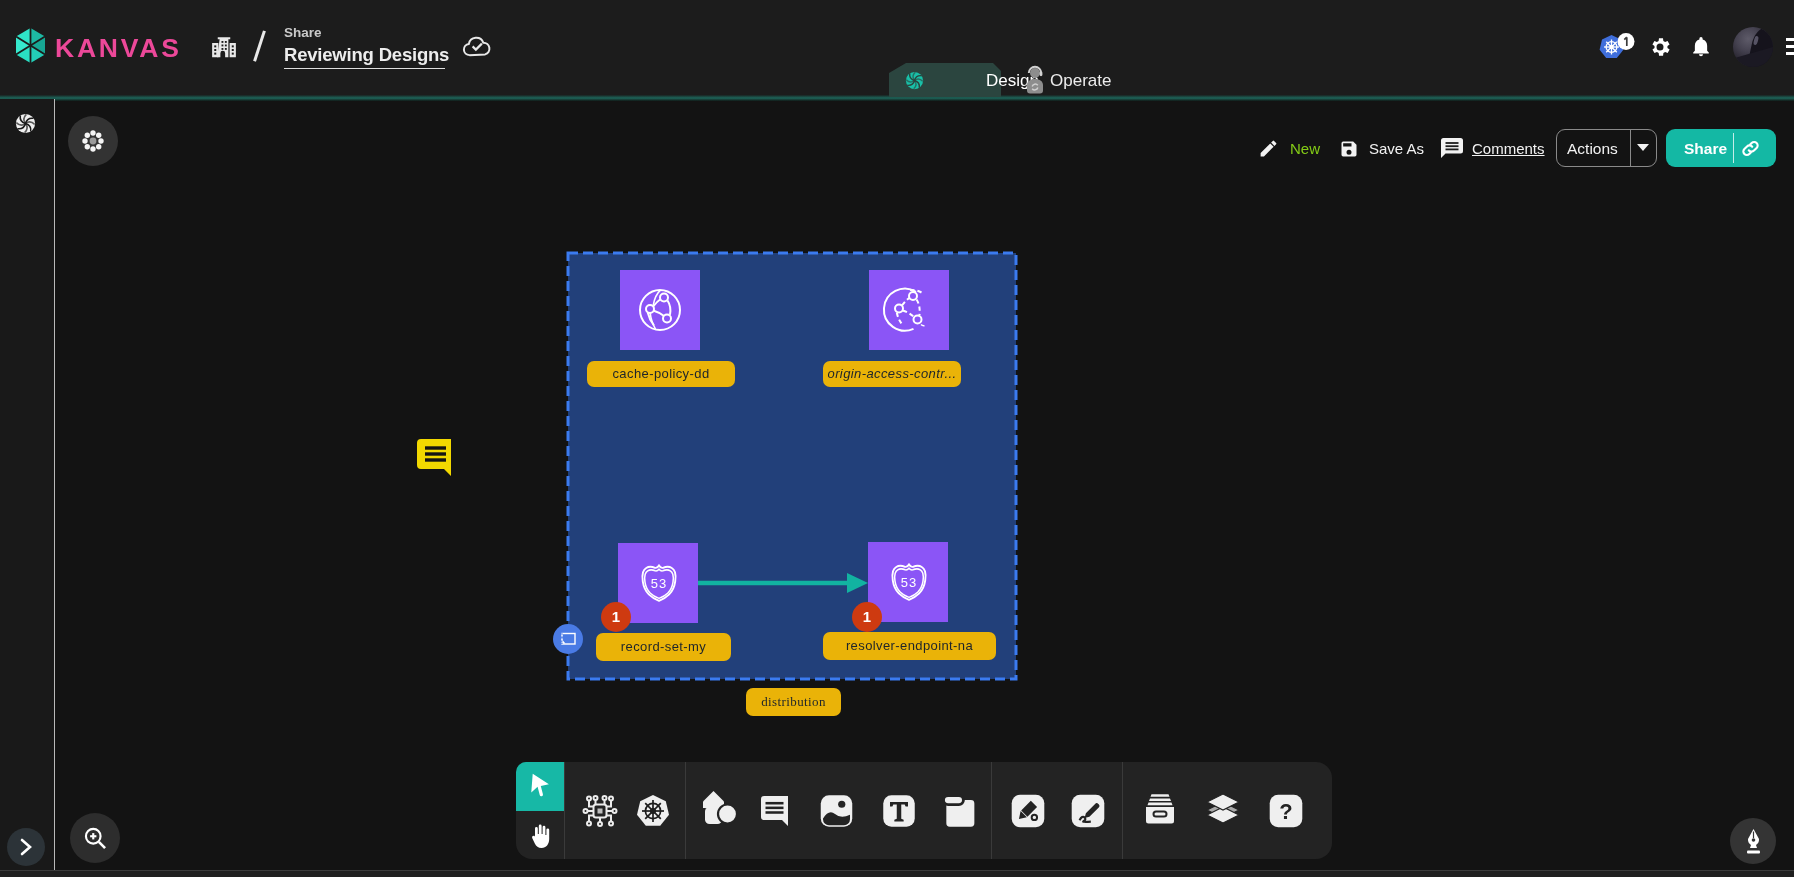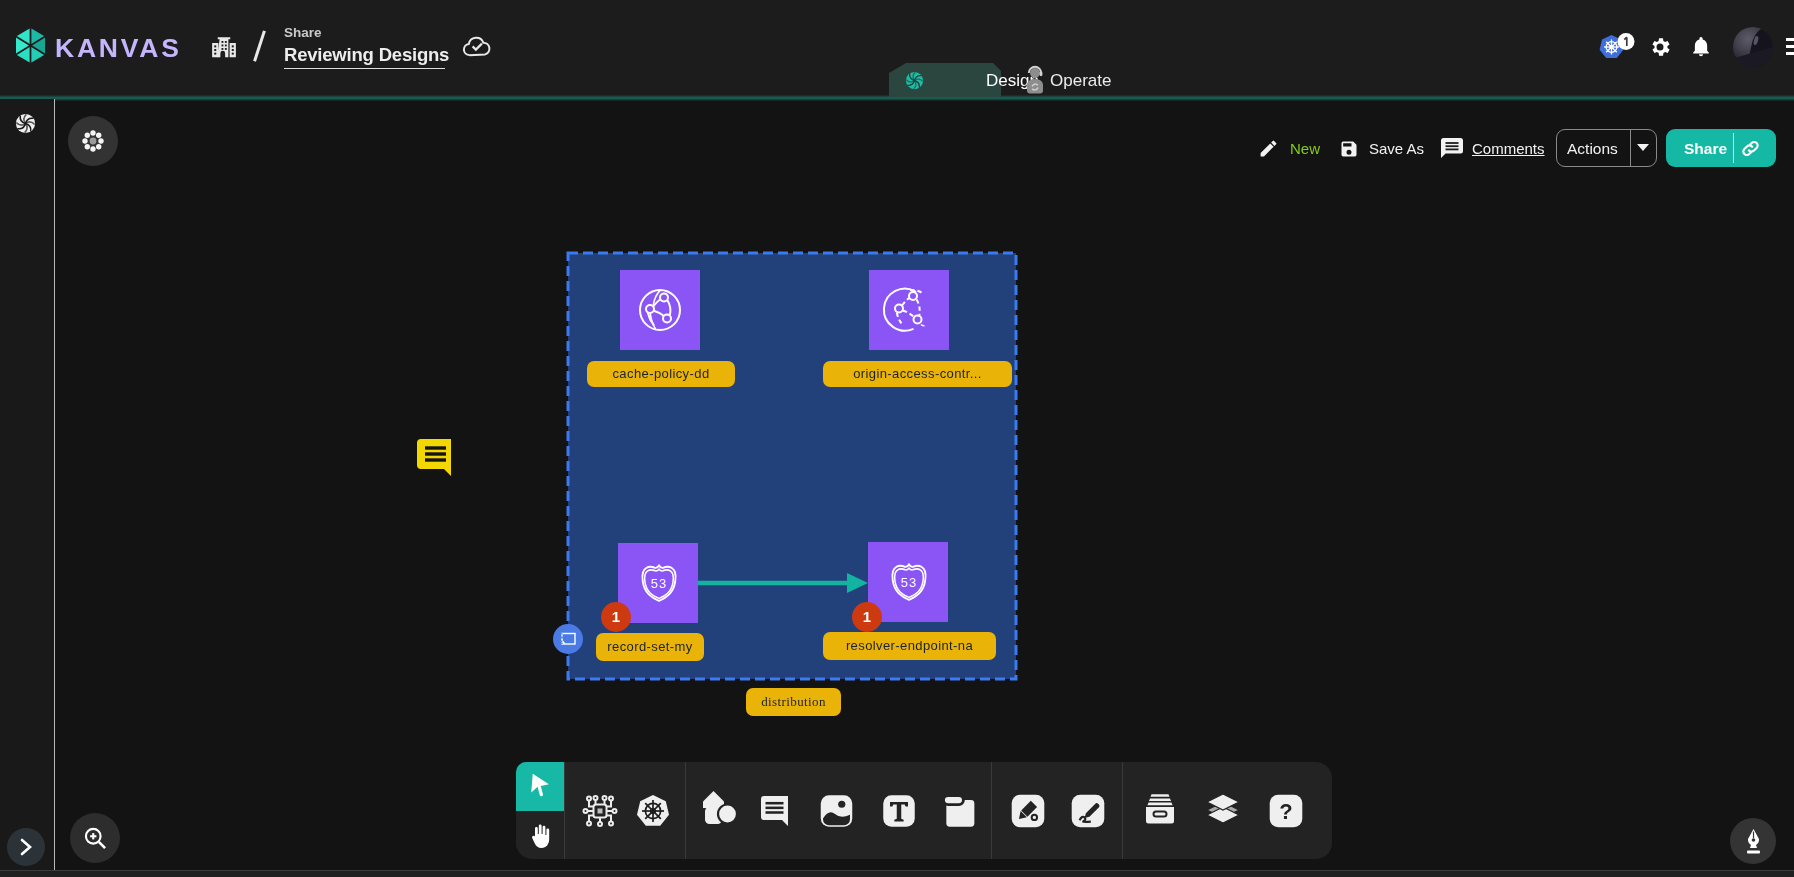--- a/index.html
+++ b/index.html
@@ -28,21 +28,21 @@
       <g stroke="#1c1c1c" stroke-width="1.8">
         <line x1="17.5" y1="18.5" x2="17.5" y2="1"></line>
         <line x1="17.5" y1="18.5" x2="32" y2="9.5"></line>
         <line x1="17.5" y1="18.5" x2="32" y2="27.5"></line>
         <line x1="17.5" y1="18.5" x2="17.5" y2="36"></line>
         <line x1="17.5" y1="18.5" x2="3" y2="27.5"></line>
         <line x1="17.5" y1="18.5" x2="3" y2="9.5"></line>
       </g>
     </g>
   </svg>
-  <div class="abs" style="left:55px;top:33px;font-size:26.5px;font-weight:bold;letter-spacing:2.8px;color:#c4b5fd;">KANVAS</div>
+  <div class="abs" style="left:55px;top:33px;font-size:26.5px;font-weight:bold;letter-spacing:2.8px;color:#ec4899;">KANVAS</div>
 
   <svg class="abs" style="left:209px;top:31px" width="30" height="30" viewBox="0 0 24 24" fill="#e8e8e8">
     <path d="M7 5 h10 v1.5 h-10 z M8.5 6.5 h7 v14.5 h-2.6 v-3.3 a1.9 1.9 0 0 0 -3.8 0 v3.3 h-2.6 z"></path>
     <path d="M2.5 9.5 h5 v11.5 h-5 z M16.5 9.5 h5 v11.5 h-5 z"></path>
     <g fill="#1c1c1c">
       <rect x="10" y="8" width="1.5" height="1.5"></rect>
         <rect x="12.7" y="8" width="1.5" height="1.5"></rect>
       <rect x="10" y="10.8" width="1.5" height="1.5"></rect>
         <rect x="12.7" y="10.8" width="1.5" height="1.5"></rect>
       <rect x="10" y="13.6" width="1.5" height="1.5"></rect>
@@ -240,22 +240,22 @@
 
   <svg class="abs" style="left:697px;top:570px" width="175" height="26">
     <line x1="1" y1="13" x2="152" y2="13" stroke="#12b3a1" stroke-width="4.5"></line>
     <polygon points="150,3 171,13 150,23" fill="#12b3a1"></polygon>
   </svg>
 
   <div class="abs" style="left:601px;top:602px;width:30px;height:30px;border-radius:50%;background:#ce3a10;color:#fff;font-size:15px;font-weight:bold;text-align:center;line-height:30px;">1</div>
   <div class="abs" style="left:852px;top:602px;width:30px;height:30px;border-radius:50%;background:#ce3a10;color:#fff;font-size:15px;font-weight:bold;text-align:center;line-height:30px;">1</div>
 
   <div class="lbl" style="left:587px;top:361px;width:148px;">cache-policy-dd</div>
-  <div class="lbl" style="left:823px;top:361px;width:189px;">origin-access-contr...</div>
-  <div class="lbl" style="left:596px;top:633px;width:108px;height:28px;line-height:28px;">record-set-my</div>
+  <div class="lbl" style="left:823px;top:361px;width:138px;font-style:italic;">origin-access-contr...</div>
+  <div class="lbl" style="left:596px;top:633px;width:135px;height:28px;line-height:28px;">record-set-my</div>
   <div class="lbl" style="left:823px;top:632px;width:173px;height:28px;line-height:28px;text-align:center;">resolver-endpoint-na</div>
   <div class="lbl" style="left:746px;top:688px;width:95px;height:28px;line-height:28px;font-family:Liberation Serif, serif;">distribution</div>
 
   <div class="abs" style="left:553px;top:624px;width:30px;height:30px;border-radius:50%;background:#4a7be5;"></div>
   <svg class="abs" style="left:560px;top:632px" width="17" height="14" viewBox="0 0 17 14">
     <rect x="2" y="1.5" width="13" height="10.5" fill="none" stroke="#ffffff" stroke-width="1.4"></rect>
     <line x1="2" y1="1.5" x2="2" y2="12" stroke="#4a7be5" stroke-width="1.6"></line>
     <line x1="2" y1="2.5" x2="2" y2="11" stroke="#ffffff" stroke-width="1.4" stroke-dasharray="2 2"></line>
     <path d="M2.5 8 l3 3.6 h-3 z" fill="#ffffff"></path>
   </svg>

